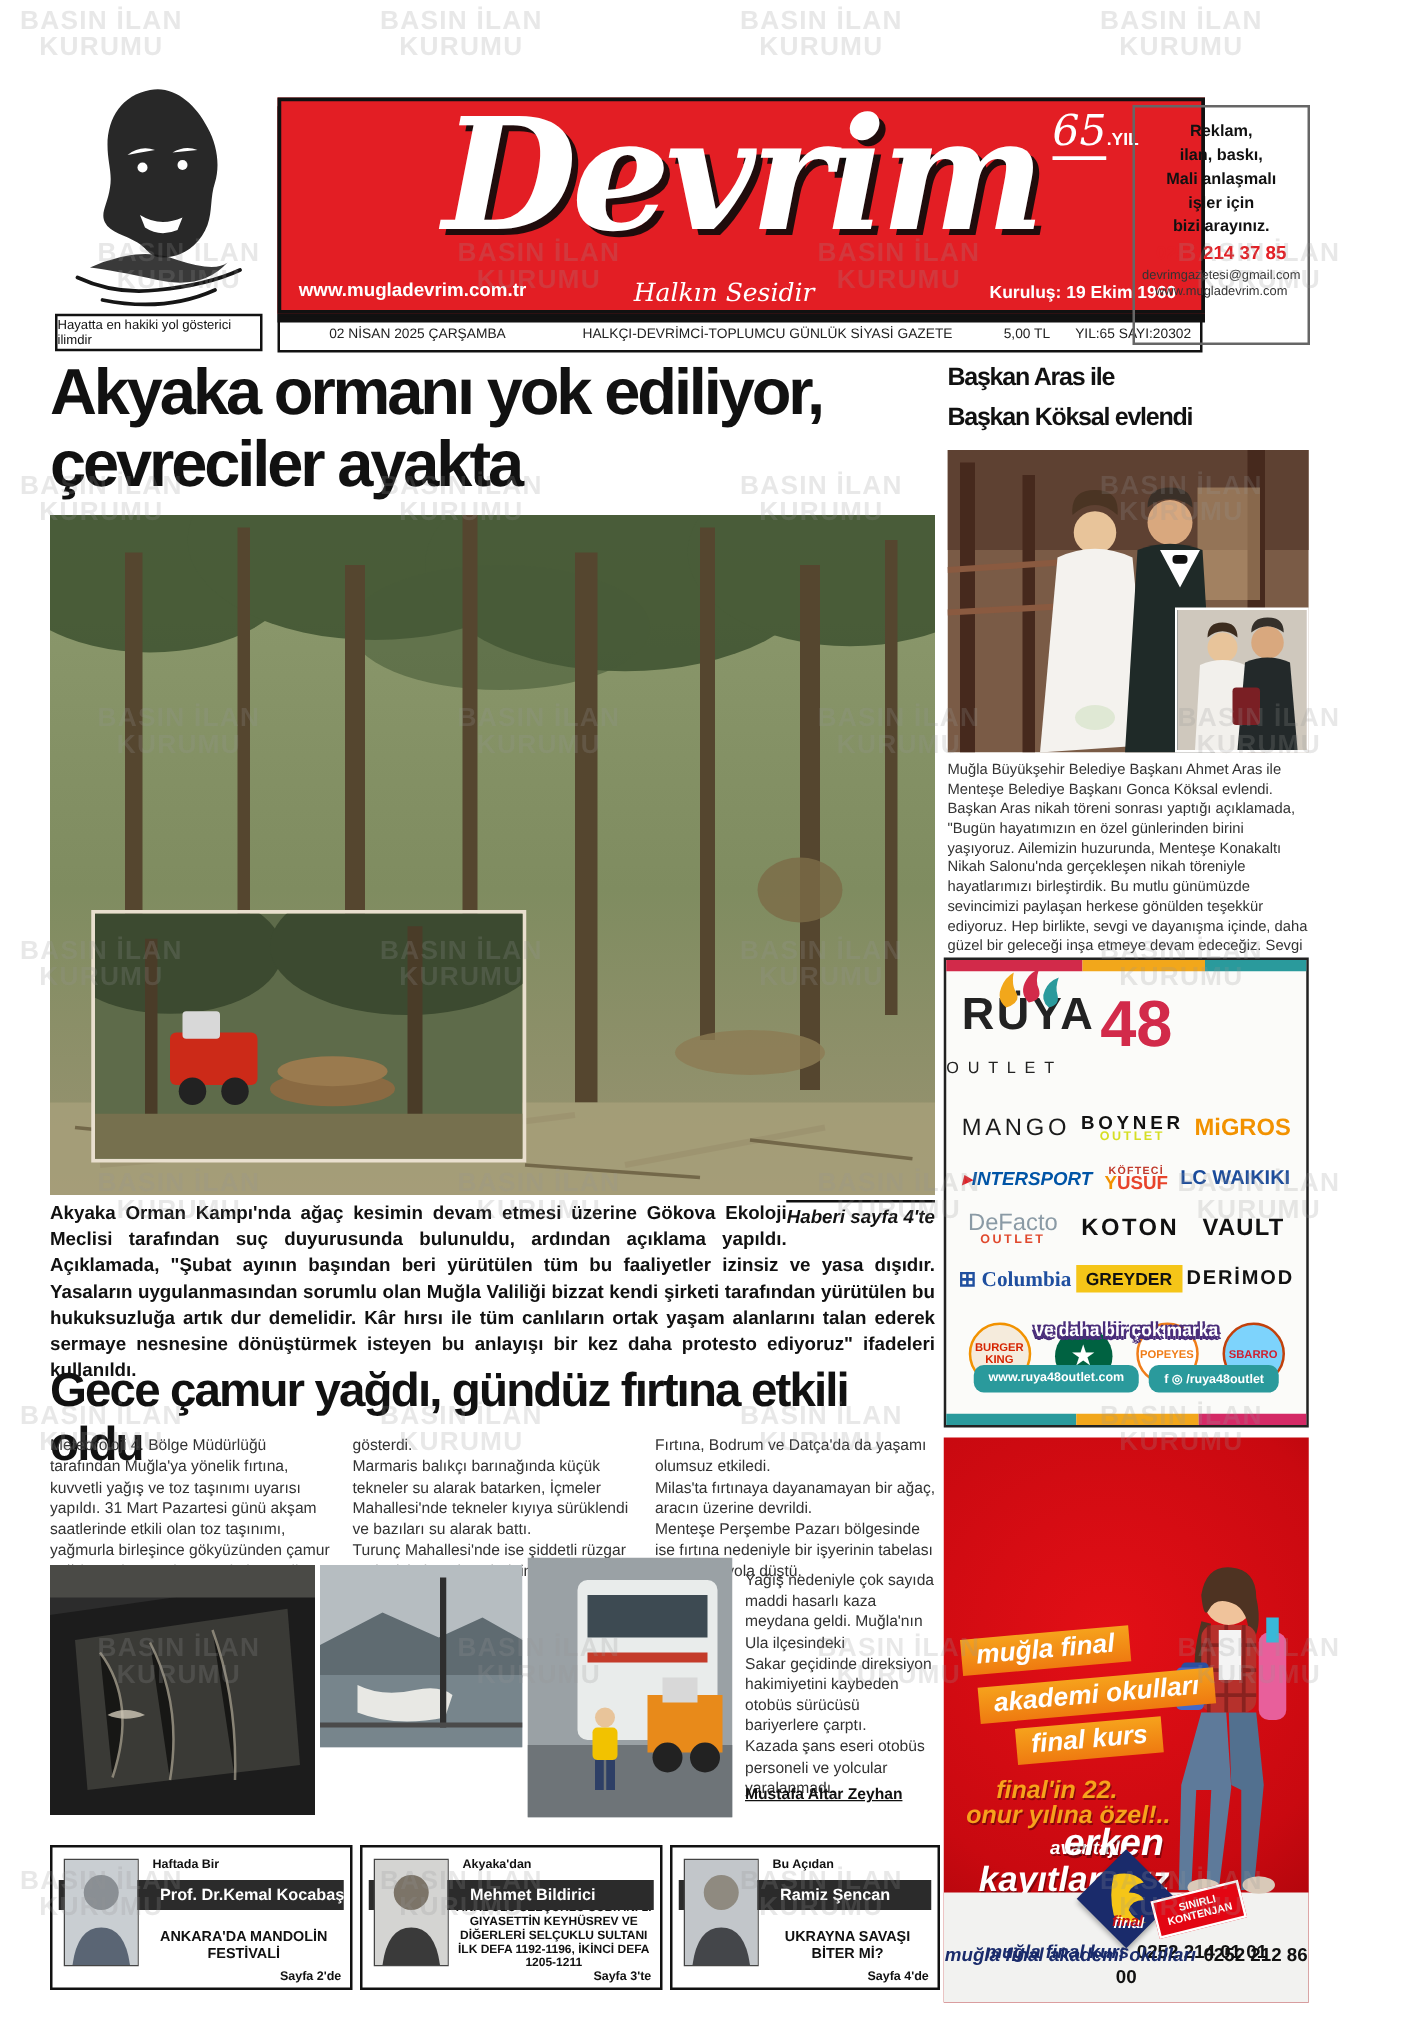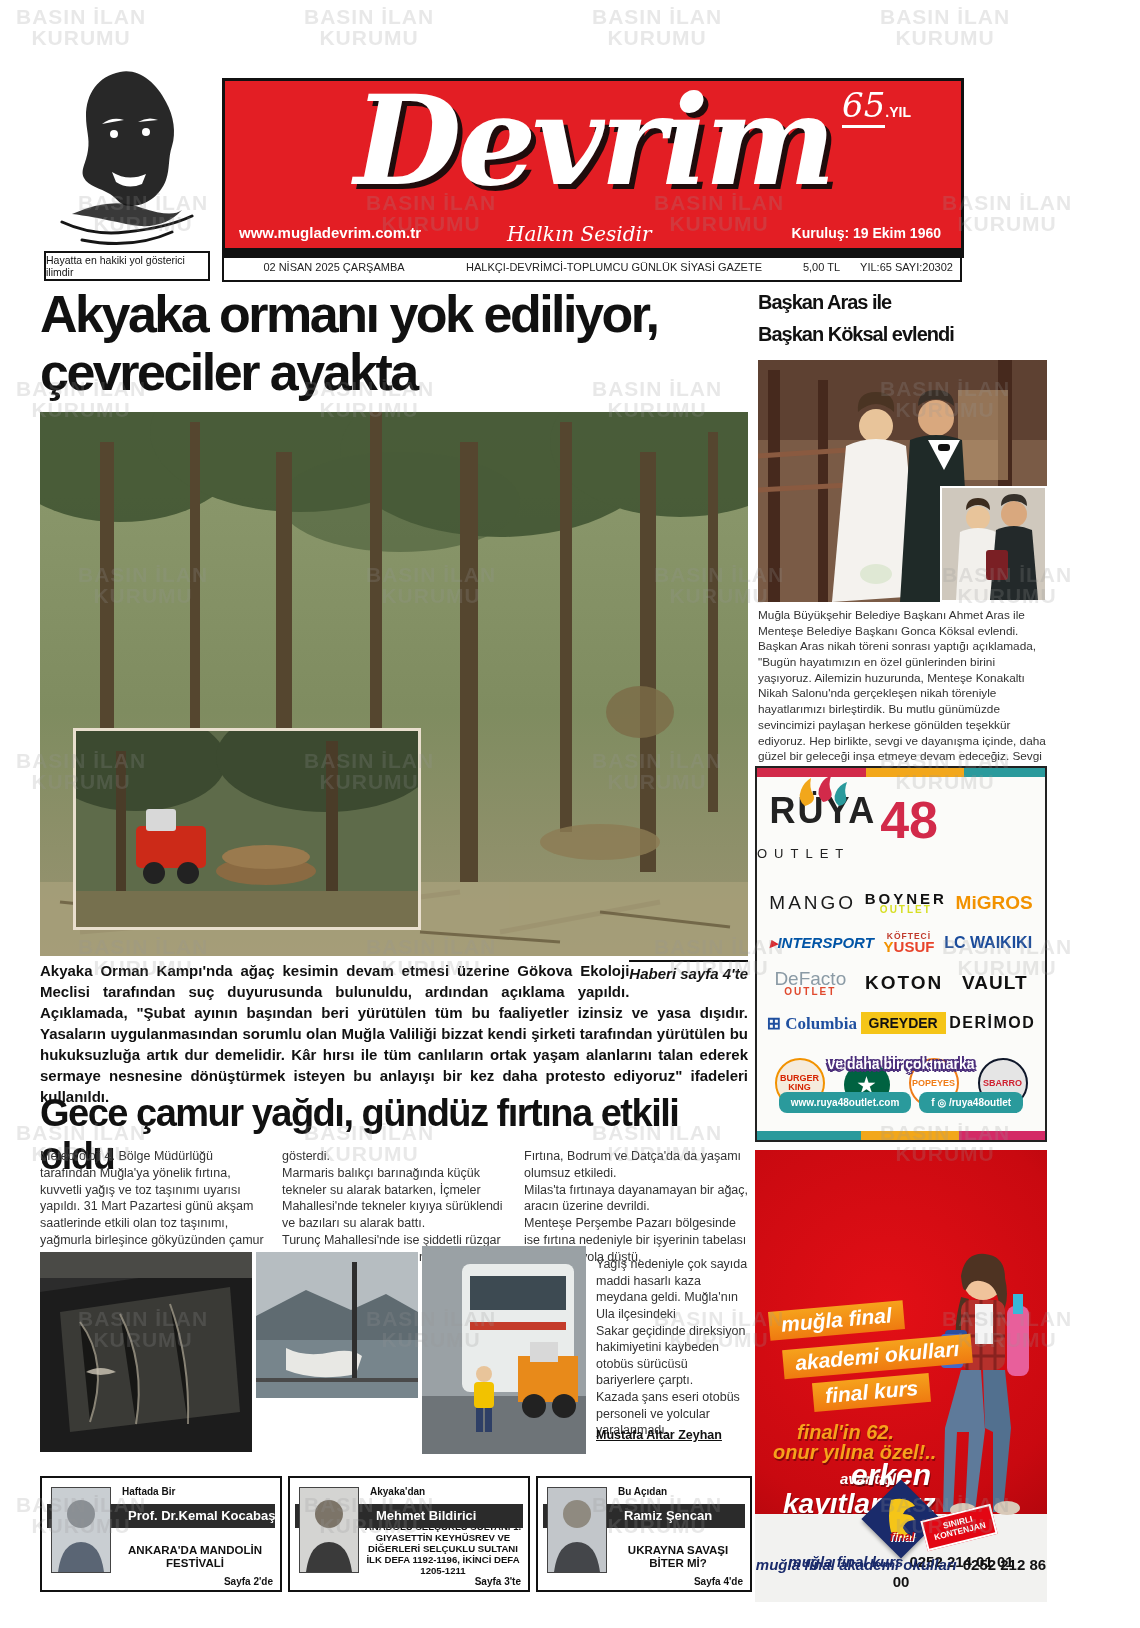--- a/index.html
+++ b/index.html
@@ -87,21 +87,21 @@
   .b-koton{font-size:19px;font-weight:900;letter-spacing:2px;color:#111;}
   .b-vault{font-size:19px;font-weight:bold;letter-spacing:1px;color:#111;}
   .b-columbia{font-size:17px;font-weight:bold;color:#1f4f9f;font-family:"Liberation Serif",serif;}
   .b-greyder{font-size:14px;font-weight:900;color:#111;background:#f5c518;padding:3px 8px;}
   .b-derimod{font-size:16px;font-weight:bold;letter-spacing:1.5px;color:#111;}
   .logo-circ{width:46px;height:46px;border-radius:50%;display:flex;align-items:center;justify-content:center;
       color:#fff;font-weight:900;text-align:center;line-height:1;}
   .bk{background:#f5ebdc;border:2px solid #f29200;color:#d62300;font-size:9px;}
   .sbx{background:#006241;font-size:20px;}
   .pop{background:#fff;border:2px solid #f07d19;color:#f07d19;font-size:9px;}
-  .sbarro{background:#e5e5e5;border:2px solid #0f172a;color:#cf2030;font-size:9px;}
+  .sbarro{background:#7dd3fc;border:2px solid #c2410c;color:#cf2030;font-size:9px;}
   .ruya-tag{position:absolute;left:0;right:0;top:288px;text-align:center;font-size:14px;font-weight:900;color:#fff;
       text-shadow:-2px -2px 0 #4a2d7a,2px -2px 0 #4a2d7a,-2px 2px 0 #4a2d7a,2px 2px 0 #4a2d7a,0 3px 0 #4a2d7a;}
   .ruya-pills{position:absolute;left:0;right:0;top:324px;display:flex;justify-content:center;gap:8px;}
   .pill{background:#2a9a9c;color:#fff;font-size:10px;font-weight:bold;border-radius:8px;padding:5px 12px;}
   
   .final{left:755px;top:1150px;width:292px;height:452px;background:radial-gradient(circle at 45% 35%,#e30f16 0%,#c90910 60%,#9c0309 100%);
       overflow:hidden;box-sizing:border-box;}
   .fin-banner{position:absolute;background:linear-gradient(#f6a21c,#ef7a10);color:#fff;font-style:italic;
       font-weight:900;padding:2px 12px 3px;transform:rotate(-5deg);white-space:nowrap;}
   .fin-promo{position:absolute;color:#f6a21c;font-style:italic;font-weight:900;font-size:20px;line-height:1;
@@ -152,20 +152,30 @@
     <div class="mast-found">Kuruluş: 19 Ekim 1960</div>
   </div>
 
   <div class="abs infobar">
     <div class="ib-date">02 NİSAN 2025 ÇARŞAMBA</div>
     <div class="ib-slogan">HALKÇI-DEVRİMCİ-TOPLUMCU GÜNLÜK SİYASİ GAZETE</div>
     <div class="ib-price">5,00 TL</div>
     <div class="ib-issue">YIL:65 SAYI:20302</div>
   </div>
 
+  <div class="abs contact-box">
+    <div class="cl">Reklam,</div>
+    <div class="cl">ilan, baskı,</div>
+    <div class="cl">Mali anlaşmalı</div>
+    <div class="cl">işler için</div>
+    <div class="cl">bizi arayınız.</div>
+    <div class="phone">0252 214 37 85</div>
+    <div class="mail">devrimgazetesi@gmail.com</div>
+    <div class="mail">www.mugladevrim.com</div>
+  </div>
 
   <div class="abs h1" style="top:288px;">Akyaka ormanı yok ediliyor,</div>
   <div class="abs h1" style="top:346px;">çevreciler ayakta</div>
 
   <div class="abs" style="left:40px;top:412px;width:708px;height:544px;">
     <svg width="708" height="544" viewBox="0 0 708 544">
       <defs>
         <linearGradient id="fg" x1="0" y1="0" x2="0" y2="1">
           <stop offset="0" stop-color="#8d9a6e"></stop>
             <stop offset=".55" stop-color="#7f8c60"></stop>
@@ -471,21 +481,21 @@
         <rect x="20" y="88" width="22" height="34" rx="4" fill="#4468c8"></rect>
         <path d="M40 124 l20 0 l4 60 l-10 82 l-10 0 l4 -80 l-12 0 l-4 80 l-10 0 l2 -84 z" fill="#5e7a9a"></path>
         <path d="M62 124 l22 0 l6 58 l-8 84 l-10 0 l0 -80 l-8 -4 z" fill="#52708f"></path>
         <ellipse cx="42" cy="264" rx="13" ry="7" fill="#d9c9b8"></ellipse>
         <ellipse cx="86" cy="262" rx="13" ry="7" fill="#d9c9b8"></ellipse>
       </svg>
     </div>
     <div class="fin-banner" style="left:14px;top:156px;font-size:21px;z-index:2;">muğla final</div>
     <div class="fin-banner" style="left:28px;top:192px;font-size:21px;z-index:2;">akademi okulları</div>
     <div class="fin-banner" style="left:58px;top:228px;font-size:21px;z-index:2;">final kurs</div>
-    <div class="fin-promo" style="left:42px;top:272px;">final'in 62.</div>
+    <div class="fin-promo" style="left:42px;top:272px;">final'in 22.</div>
     <div class="fin-promo" style="left:18px;top:292px;">onur yılına özel!..</div>
     <div class="abs fin-white" style="left:40px;top:320px;font-size:15px;font-weight:bold;margin-left:45px;">avantajlı</div>
     <div class="abs fin-white" style="left:96px;top:308px;font-size:30px;">erken</div>
     <div class="abs fin-white" style="left:28px;top:338px;font-size:28px;">kayıtlarımız</div>
     <div class="abs fin-white" style="left:66px;top:368px;font-size:30px;">başladı</div>
     <div class="fin-badge" style="left:168px;top:362px;width:56px;z-index:2;">SINIRLI KONTENJAN</div>
     <div class="fin-strip"></div>
     <div class="diamond"></div>
     <svg class="diamond-f" viewBox="0 0 34 40">
       <path d="M6 2 q16 -4 24 6 q-10 2 -12 8 q10 0 12 6 q-10 0 -12 8 q4 8 14 10 q-18 4 -26 -6 q-4 -16 0 -32z" fill="#f5c518"></path>

